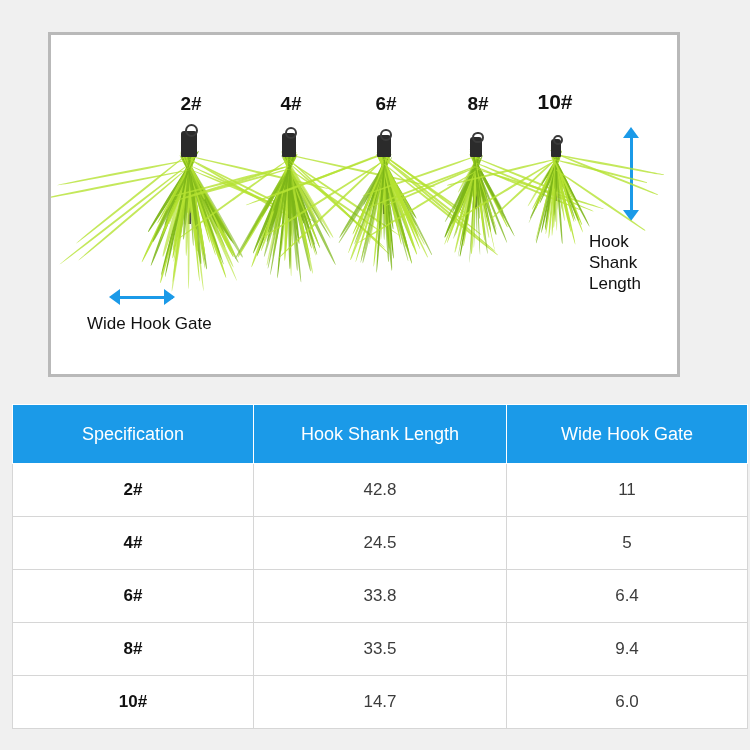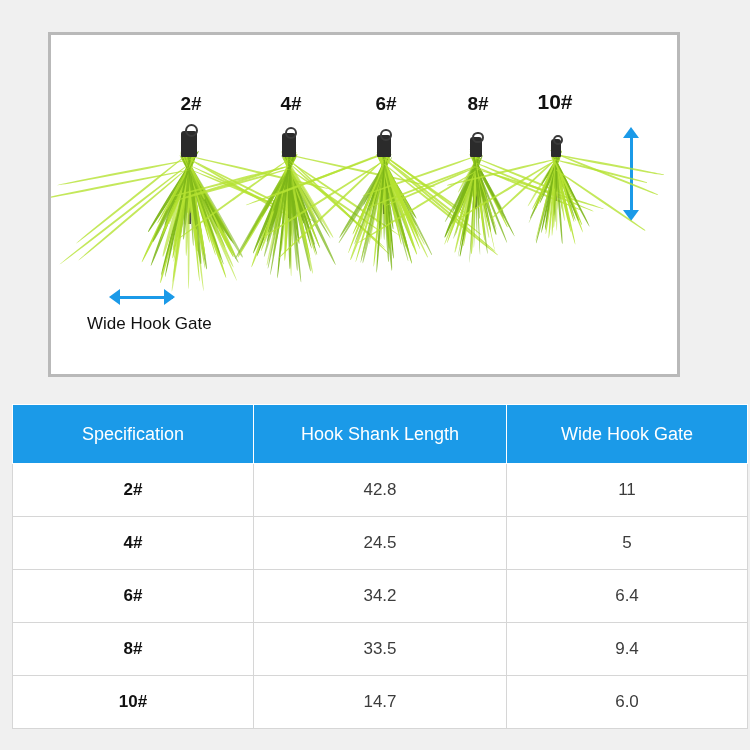--- a/index.html
+++ b/index.html
@@ -160,20 +160,23 @@
 
       <div class="lure-label" style="left:110px; top:58px; width:60px; font-size:19px;">2#</div>
       <div class="lure-label" style="left:210px; top:58px; width:60px; font-size:19px;">4#</div>
       <div class="lure-label" style="left:305px; top:58px; width:60px; font-size:19px;">6#</div>
       <div class="lure-label" style="left:397px; top:58px; width:60px; font-size:19px;">8#</div>
       <div class="lure-label" style="left:473px; top:55px; width:62px; font-size:21px;">10#</div>
 
       <div class="arrow-up" style="left:572px; top:92px;"></div>
       <div class="vert-arrow-line" style="left:578.5px; top:100px; height:78px;"></div>
       <div class="arrow-down" style="left:572px; top:175px;"></div>
+      <div class="callout-text" style="left:538px; top:196px; text-align:left;">Hook
+Shank
+Length</div>
 
       <div class="arrow-left" style="left:58px; top:254px;"></div>
       <div class="horiz-arrow-line" style="left:66px; top:260.5px; width:56px;"></div>
       <div class="arrow-right" style="left:113px; top:254px;"></div>
       <div class="callout-text" style="left:36px; top:278px;">Wide Hook Gate</div>
 
     <div class="lure" style="left: 0px; top: 0px; width: 632px; height: 339px;">
           <div class="hook-wire" style="left: 137px; top: 119px; width: 3px; height: 70px;"></div>
           <div class="strand" style="left: 127.746px; top: 116.446px; width: 3.54965px; height: 122.5px; background: rgb(124, 181, 24); opacity: 0.56; transform: rotate(-30.1deg);"></div>
           <div class="strand" style="left: 142.728px; top: 120.066px; width: 2.14797px; height: 73.6641px; background: rgb(181, 226, 50); opacity: 0.8; transform: rotate(20.6deg);"></div>
@@ -578,21 +581,21 @@
         <td>42.8</td>
         <td>11</td>
       </tr>
       <tr>
         <td class="spec-name">4#</td>
         <td>24.5</td>
         <td>5</td>
       </tr>
       <tr>
         <td class="spec-name">6#</td>
-        <td>34.2</td>
+        <td>33.8</td>
         <td>6.4</td>
       </tr>
       <tr>
         <td class="spec-name">8#</td>
         <td>33.5</td>
         <td>9.4</td>
       </tr>
       <tr>
         <td class="spec-name">10#</td>
         <td>14.7</td>

